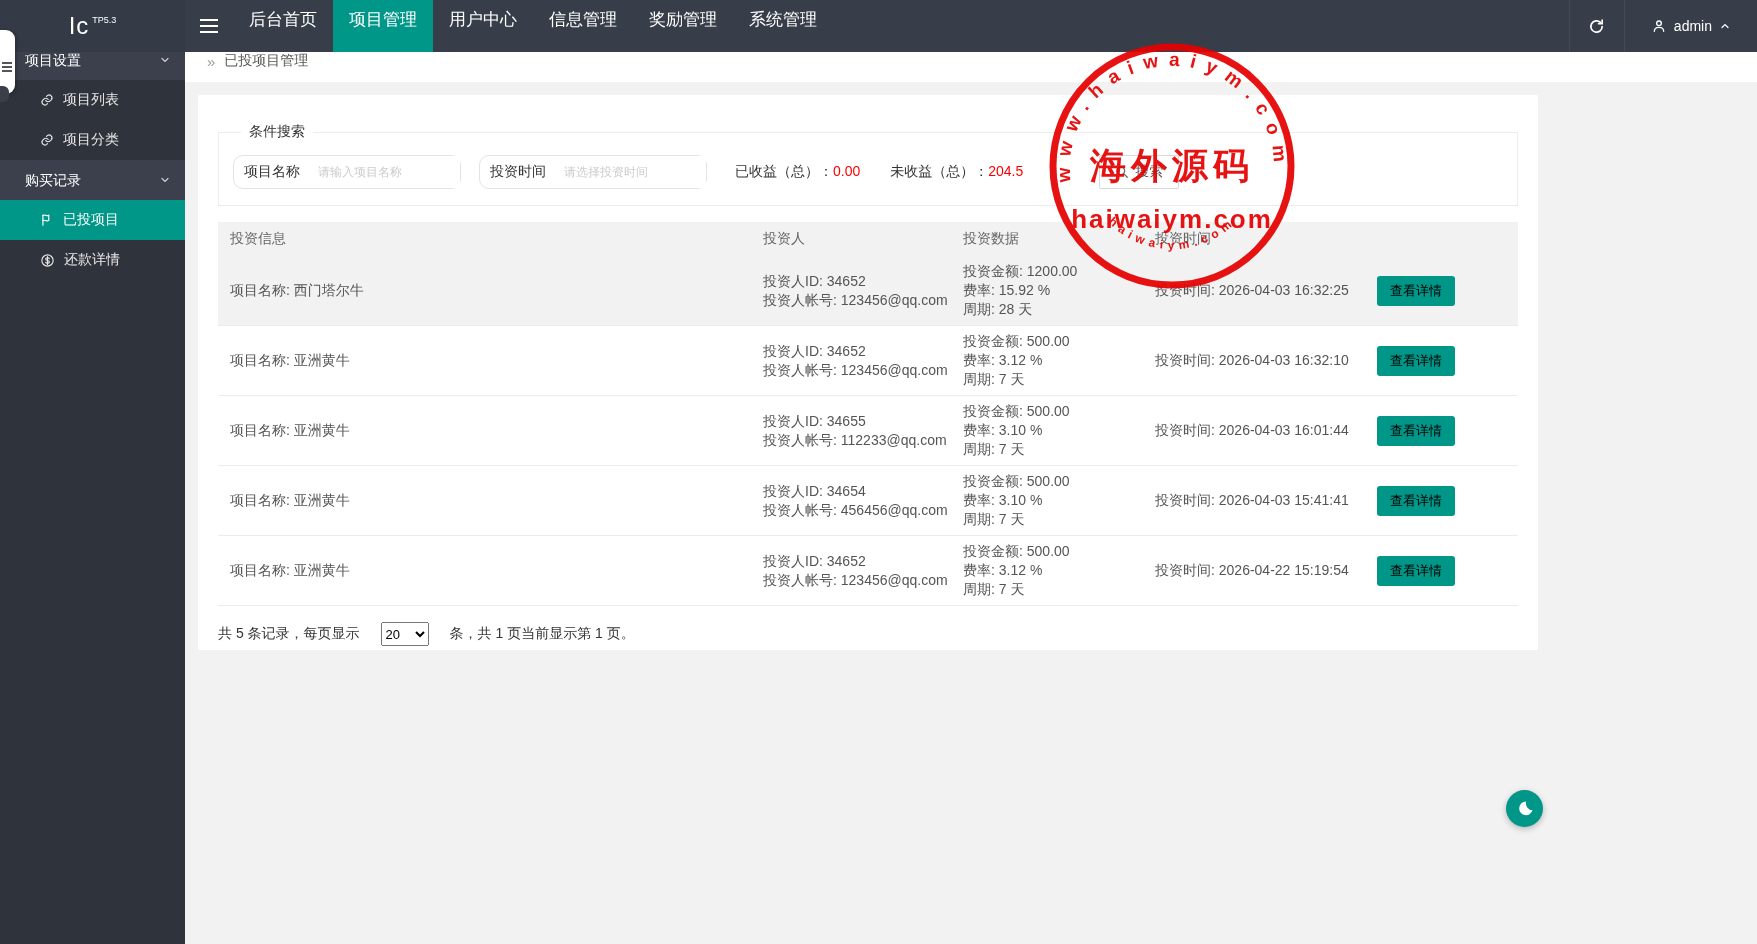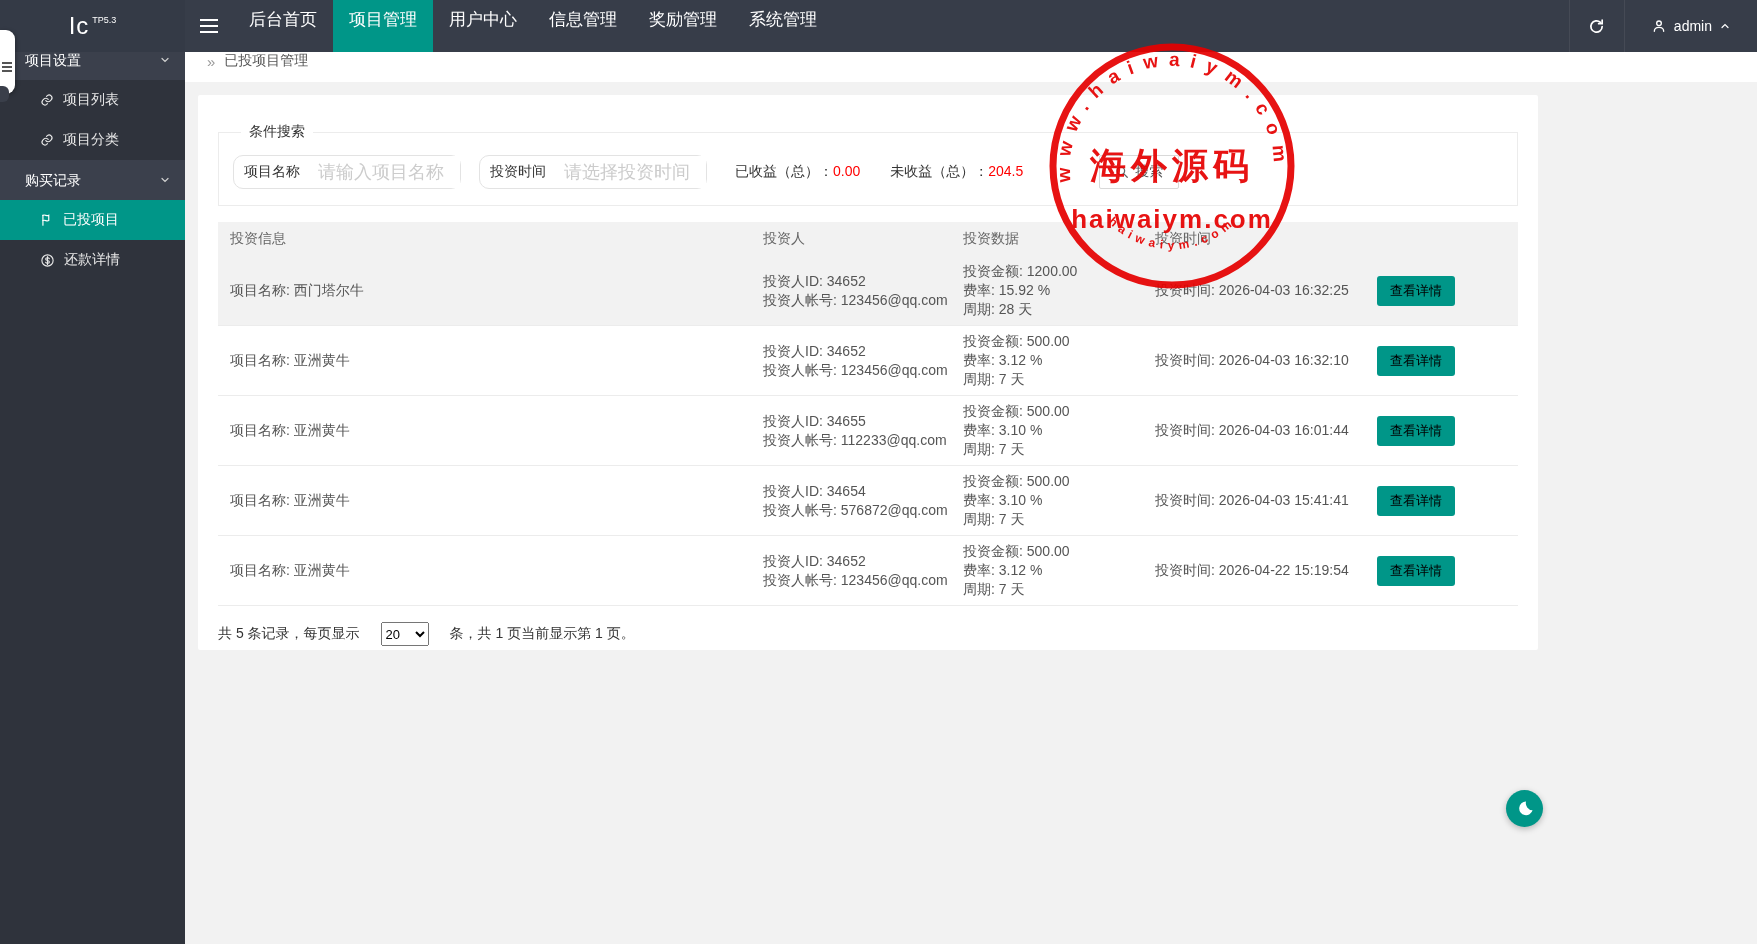--- a/index.html
+++ b/index.html
@@ -37,21 +37,21 @@
   .breadcrumb { height:42px; background:#fff; display:flex; align-items:center; padding-left:22px; gap:9px; color:#555; }
   .crumb-arrow { color:#9a9a9a; font-size:15px; }
 
   .card { position:absolute; left:13px; top:55px; width:1340px; height:555px; background:#fff; border-radius:2px; }
 
   fieldset.search-fs { margin:28px 20px 0; border:1px solid #ececec; padding:14px 14px 16px; }
   fieldset.search-fs legend { font-size:14px; color:#333; padding:0 8px; margin-left:8px; }
   .search-row { display:flex; align-items:center; }
   .igroup { display:inline-flex; align-items:center; height:34px; border:1px solid #e3e3e3; border-radius:10px; background:#fff; margin-right:18px; }
   .igroup .addon { padding:0 10px; color:#333; height:100%; display:flex; align-items:center; white-space:nowrap; }
-  .igroup input { border:0; outline:0; height:100%; width:150px; padding:0 8px; font-size:18px; color:#333; font-family:inherit; }
+  .igroup input { border:0; outline:0; height:100%; width:150px; padding:0 8px; font-size:12px; color:#333; font-family:inherit; }
   .igroup input::placeholder { color:#ccc; }
   .stats { display:flex; align-items:center; margin-left:10px; }
   .stat { color:#333; margin-right:30px; white-space:nowrap; }
   .stat .val { color:#ff0000; }
   .search-btn { height:34px; display:inline-flex; align-items:center; gap:6px; padding:0 15px; margin-left:46px; background:#fff; border:1px solid #d9d9d9; border-radius:2px; font-size:14px; color:#555; cursor:pointer; font-family:inherit; }
 
   .table { margin:16px 20px 0; }
   .t-head { display:flex; align-items:center; height:34px; background:#f2f2f2; color:#666; }
   .t-col { padding-left:12px; }
   .col-1 { width:533px; } .col-2 { width:200px; } .col-3 { width:192px; } .col-4 { width:210px; } .col-5 { width:165px; }
@@ -255,21 +255,21 @@
             <div class="t-col col-4">投资时间: 2026-04-03 16:01:44</div>
             <div class="t-col col-5">
               <button class="view-btn">查看详情</button>
             </div>
           </div>
 
           <div class="t-row">
             <div class="t-col col-1">项目名称: 亚洲黄牛</div>
             <div class="t-col col-2">
               <div class="cell-line">投资人ID: 34654</div>
-              <div class="cell-line">投资人帐号: 576872@qq.com</div>
+              <div class="cell-line">投资人帐号: 456456@qq.com</div>
             </div>
             <div class="t-col col-3">
               <div class="cell-line">投资金额: 500.00</div>
               <div class="cell-line">费率: 3.10 %</div>
               <div class="cell-line">周期: 7 天</div>
             </div>
             <div class="t-col col-4">投资时间: 2026-04-03 15:41:41</div>
             <div class="t-col col-5">
               <button class="view-btn">查看详情</button>
             </div>

